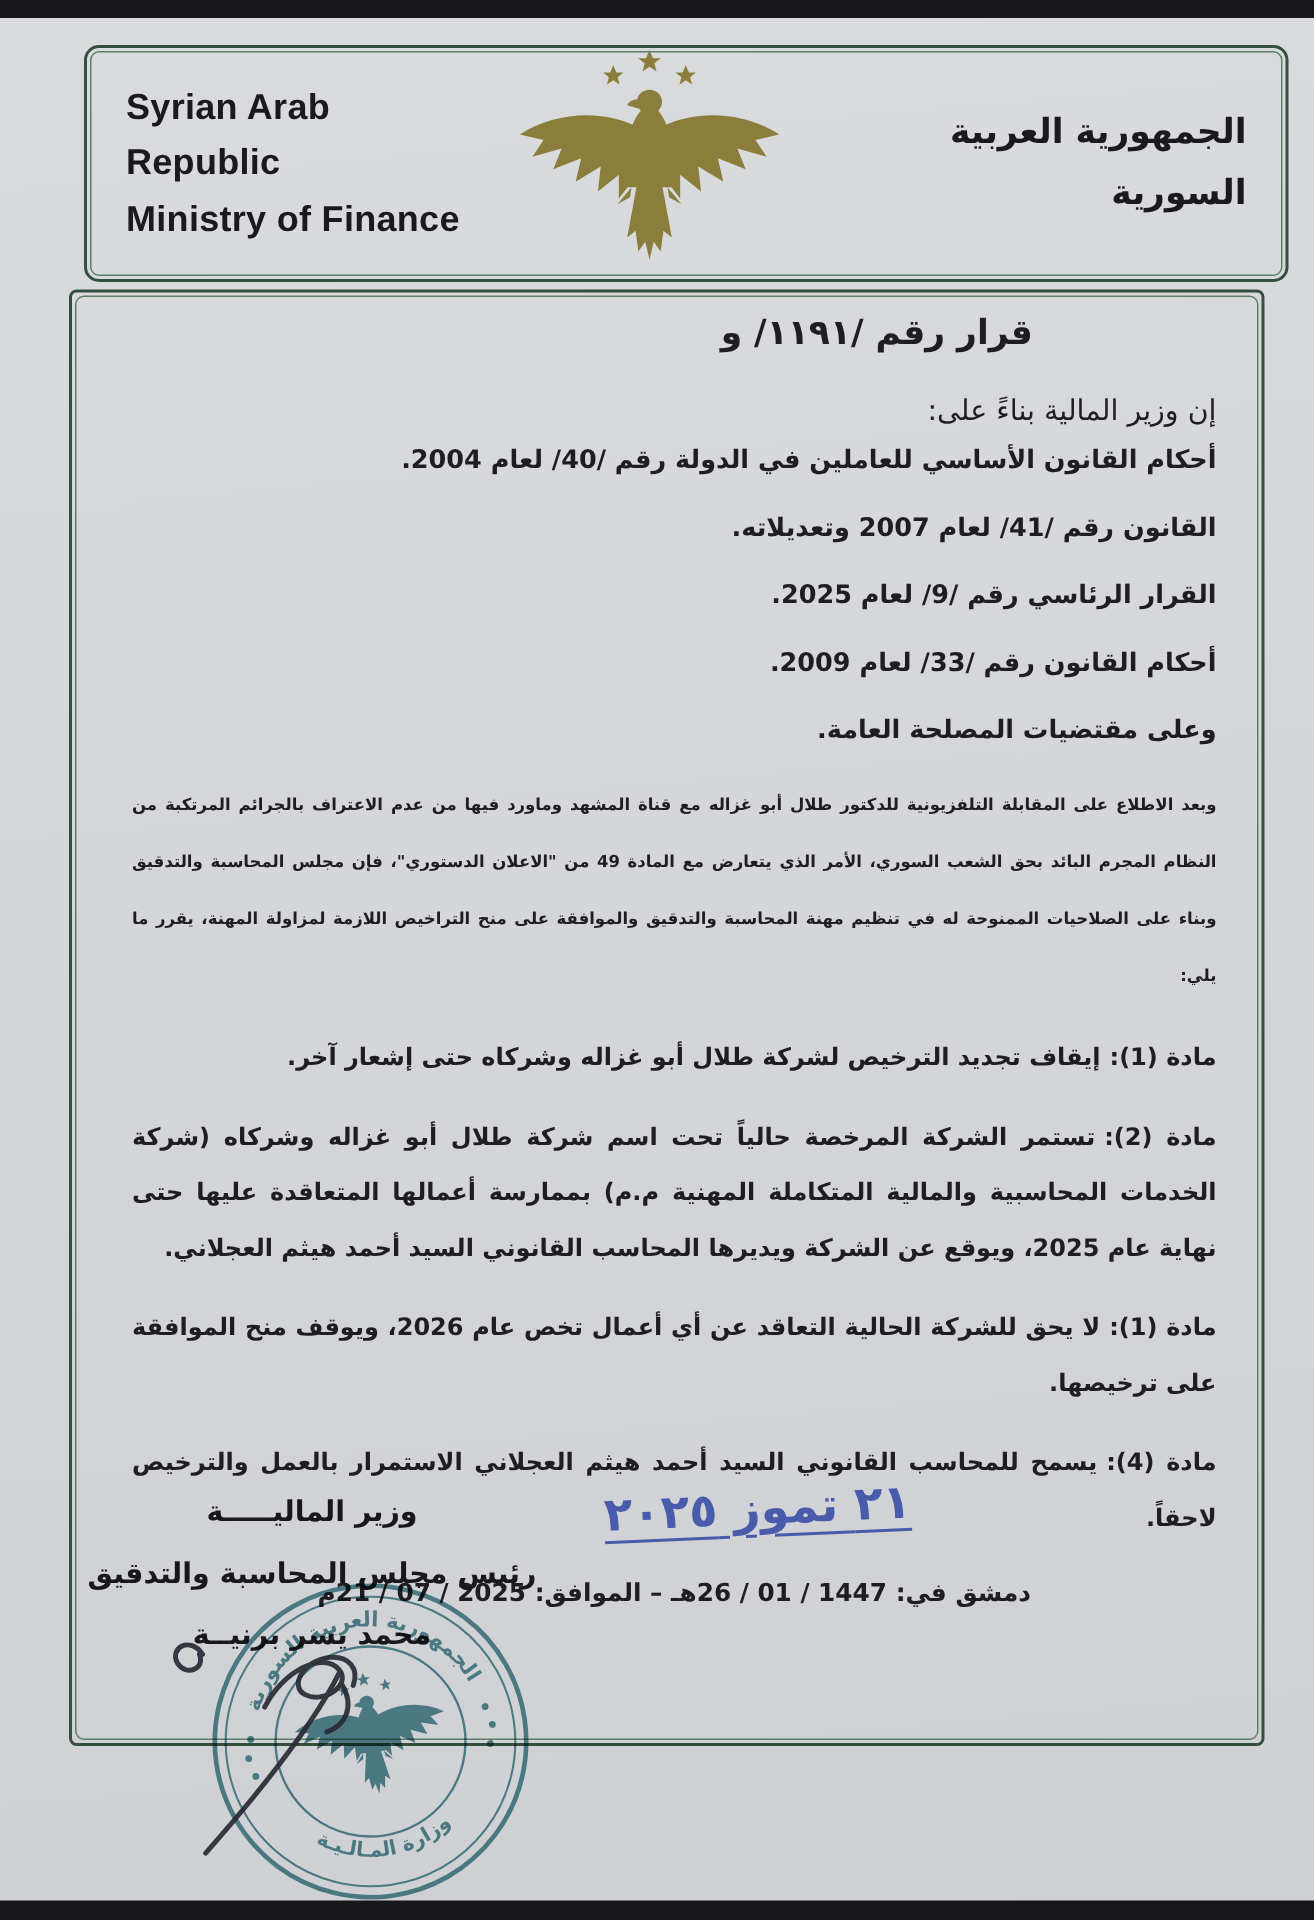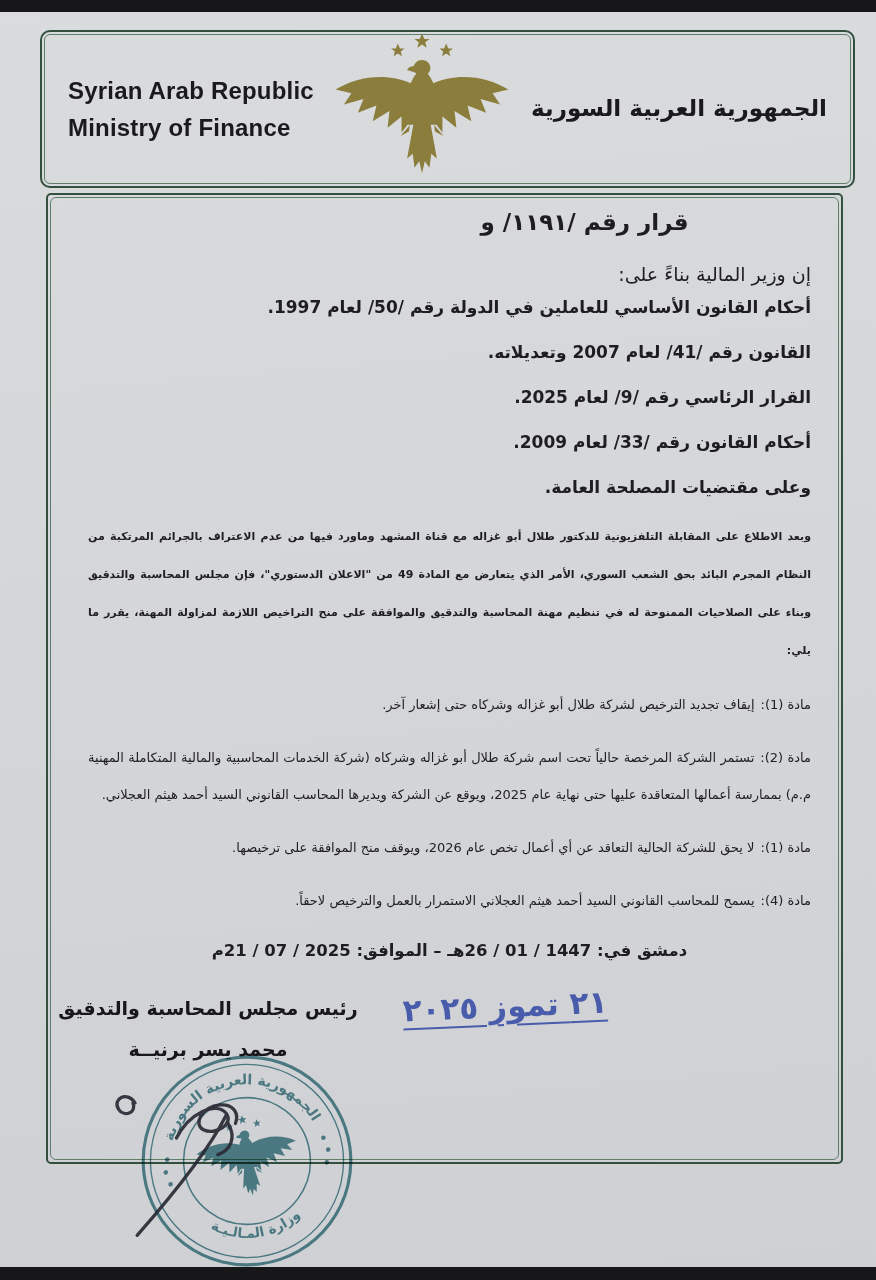--- a/index.html
+++ b/index.html
@@ -8,34 +8,34 @@
     background:linear-gradient(175deg,#dadbdd 0%,#d4d5d8 55%,#cfd0d4 100%);
     font-family:"DejaVu Sans",sans-serif;color:#1e1e22;
   }
   .edge-strip{position:absolute;left:0;right:0;background:#17171a;z-index:9;}
   .edge-strip.top{top:0;height:12px;}
   .edge-strip.bottom{bottom:0;height:13px;}
 
   .frame{position:absolute;border:2px solid #33503f;background:transparent;}
   .frame::after{content:"";position:absolute;inset:2px;border:1px solid #5d7f6a;border-radius:6px;pointer-events:none;}
 
-  #header-box{left:40px;top:30px;width:799px;height:154px;border-radius:10px;padding-left:12px;}
+  #header-box{left:56px;top:30px;width:799px;height:154px;border-radius:10px;}
   #header-inner{position:absolute;inset:0;display:flex;align-items:center;justify-content:space-between;padding:0 26px;}
   .hdr-en{font-family:"Liberation Sans","DejaVu Sans",sans-serif;font-weight:bold;font-size:24px;line-height:1.55;color:#1a1a1d;letter-spacing:.2px;}
   .hdr-ar{direction:rtl;text-align:right;font-weight:bold;font-size:23px;line-height:1.8;color:#1a1a1d;}
   .emblem{width:208px;height:158px;color:#8b7e3d;margin-top:4px;flex:0 0 auto;}
 
   #content-box{left:46px;top:193px;width:793px;height:967px;border-radius:5px;}
   #content-inner{position:absolute;inset:0;direction:rtl;padding:6px 30px 0 40px;}
 
   .decree-title{font-size:23px;font-weight:bold;text-align:center;padding-left:270px;margin-top:8px;white-space:nowrap;}
   .preamble{font-size:19px;font-weight:normal;margin-top:28px;}
   .basis-item{font-size:17px;font-weight:bold;line-height:45px;}
   .body-par{font-size:11px;font-weight:bold;line-height:38px;text-align:justify;text-align-last:right;margin-top:8px;}
-  .article{font-size:13px;font-weight:normal;line-height:37px;text-align:justify;text-align-last:right;margin-top:16px;}
+  .article{font-size:16px;font-weight:bold;line-height:37px;text-align:justify;text-align-last:right;margin-top:16px;}
   .article-label{margin-left:6px;}
   .date-line{font-size:16.5px;font-weight:bold;text-align:center;margin-top:22px;}
 
   #stamp-date{
     position:absolute;left:340px;top:988px;width:330px;text-align:center;direction:rtl;
     font-size:31px;font-weight:bold;color:#3d52a8;letter-spacing:2px;
     transform:rotate(-2.5deg);
     text-decoration:underline;text-underline-offset:7px;text-decoration-thickness:2px;
     opacity:.92;
   }
@@ -91,21 +91,21 @@
       <div>الجمهورية العربية السورية</div>
     </div>
   </div>
 </div>
 
 <div class="frame" id="content-box">
   <div id="content-inner">
     <div class="decree-title">قرار رقم /١١٩١/ و</div>
     <div class="preamble">إن وزير المالية بناءً على:</div>
 
-    <div class="basis-item">أحكام القانون الأساسي للعاملين في الدولة رقم /50/ لعام 1997.</div>
+    <div class="basis-item">أحكام القانون الأساسي للعاملين في الدولة رقم /40/ لعام 2004.</div>
     <div class="basis-item">القانون رقم /41/ لعام 2007 وتعديلاته.</div>
     <div class="basis-item">القرار الرئاسي رقم /9/ لعام 2025.</div>
     <div class="basis-item">أحكام القانون رقم /33/ لعام 2009.</div>
     <div class="basis-item">وعلى مقتضيات المصلحة العامة.</div>
 
     <div class="body-par">وبعد الاطلاع على المقابلة التلفزيونية للدكتور طلال أبو غزاله مع قناة المشهد وماورد فيها من عدم الاعتراف بالجرائم المرتكبة من النظام المجرم البائد بحق الشعب السوري، الأمر الذي يتعارض مع المادة 49 من "الاعلان الدستوري"، فإن مجلس المحاسبة والتدقيق وبناء على الصلاحيات الممنوحة له في تنظيم مهنة المحاسبة والتدقيق والموافقة على منح التراخيص اللازمة لمزاولة المهنة، يقرر ما يلي:</div>
 
     <div class="article">
       <span class="article-label">مادة (1):</span><span>إيقاف تجديد الترخيص لشركة طلال أبو غزاله وشركاه حتى إشعار آخر.</span>
     </div>
@@ -119,20 +119,21 @@
       <span class="article-label">مادة (4):</span><span>يسمح للمحاسب القانوني السيد أحمد هيثم العجلاني الاستمرار بالعمل والترخيص لاحقاً.</span>
     </div>
 
     <div class="date-line">دمشق في: ‪26 / 01 / 1447‬هـ – الموافق: ‪21 / 07 / 2025‬م</div>
   </div>
 </div>
 
 <div id="stamp-date">٢١ تموز ٢٠٢٥</div>
 
 <div id="signature-block">
+  <div>وزير الماليـــــة</div>
   <div>رئيس مجلس المحاسبة والتدقيق</div>
   <div>محمد يسر برنيــة</div>
 </div>
 
 <svg id="official-seal" viewBox="0 0 210 210">
   <circle cx="105" cy="105" r="100" fill="none" stroke="currentColor" stroke-width="3"></circle>
   <circle cx="105" cy="105" r="93" fill="none" stroke="currentColor" stroke-width="1.3"></circle>
   <circle cx="105" cy="105" r="61" fill="none" stroke="currentColor" stroke-width="1.5"></circle>
   <path id="sealTopArc" d="M31,105 A74,74 0 0 1 179,105" fill="none"></path>
   <path id="sealBottomArc" d="M31,105 A74,74 0 0 0 179,105" fill="none"></path>

